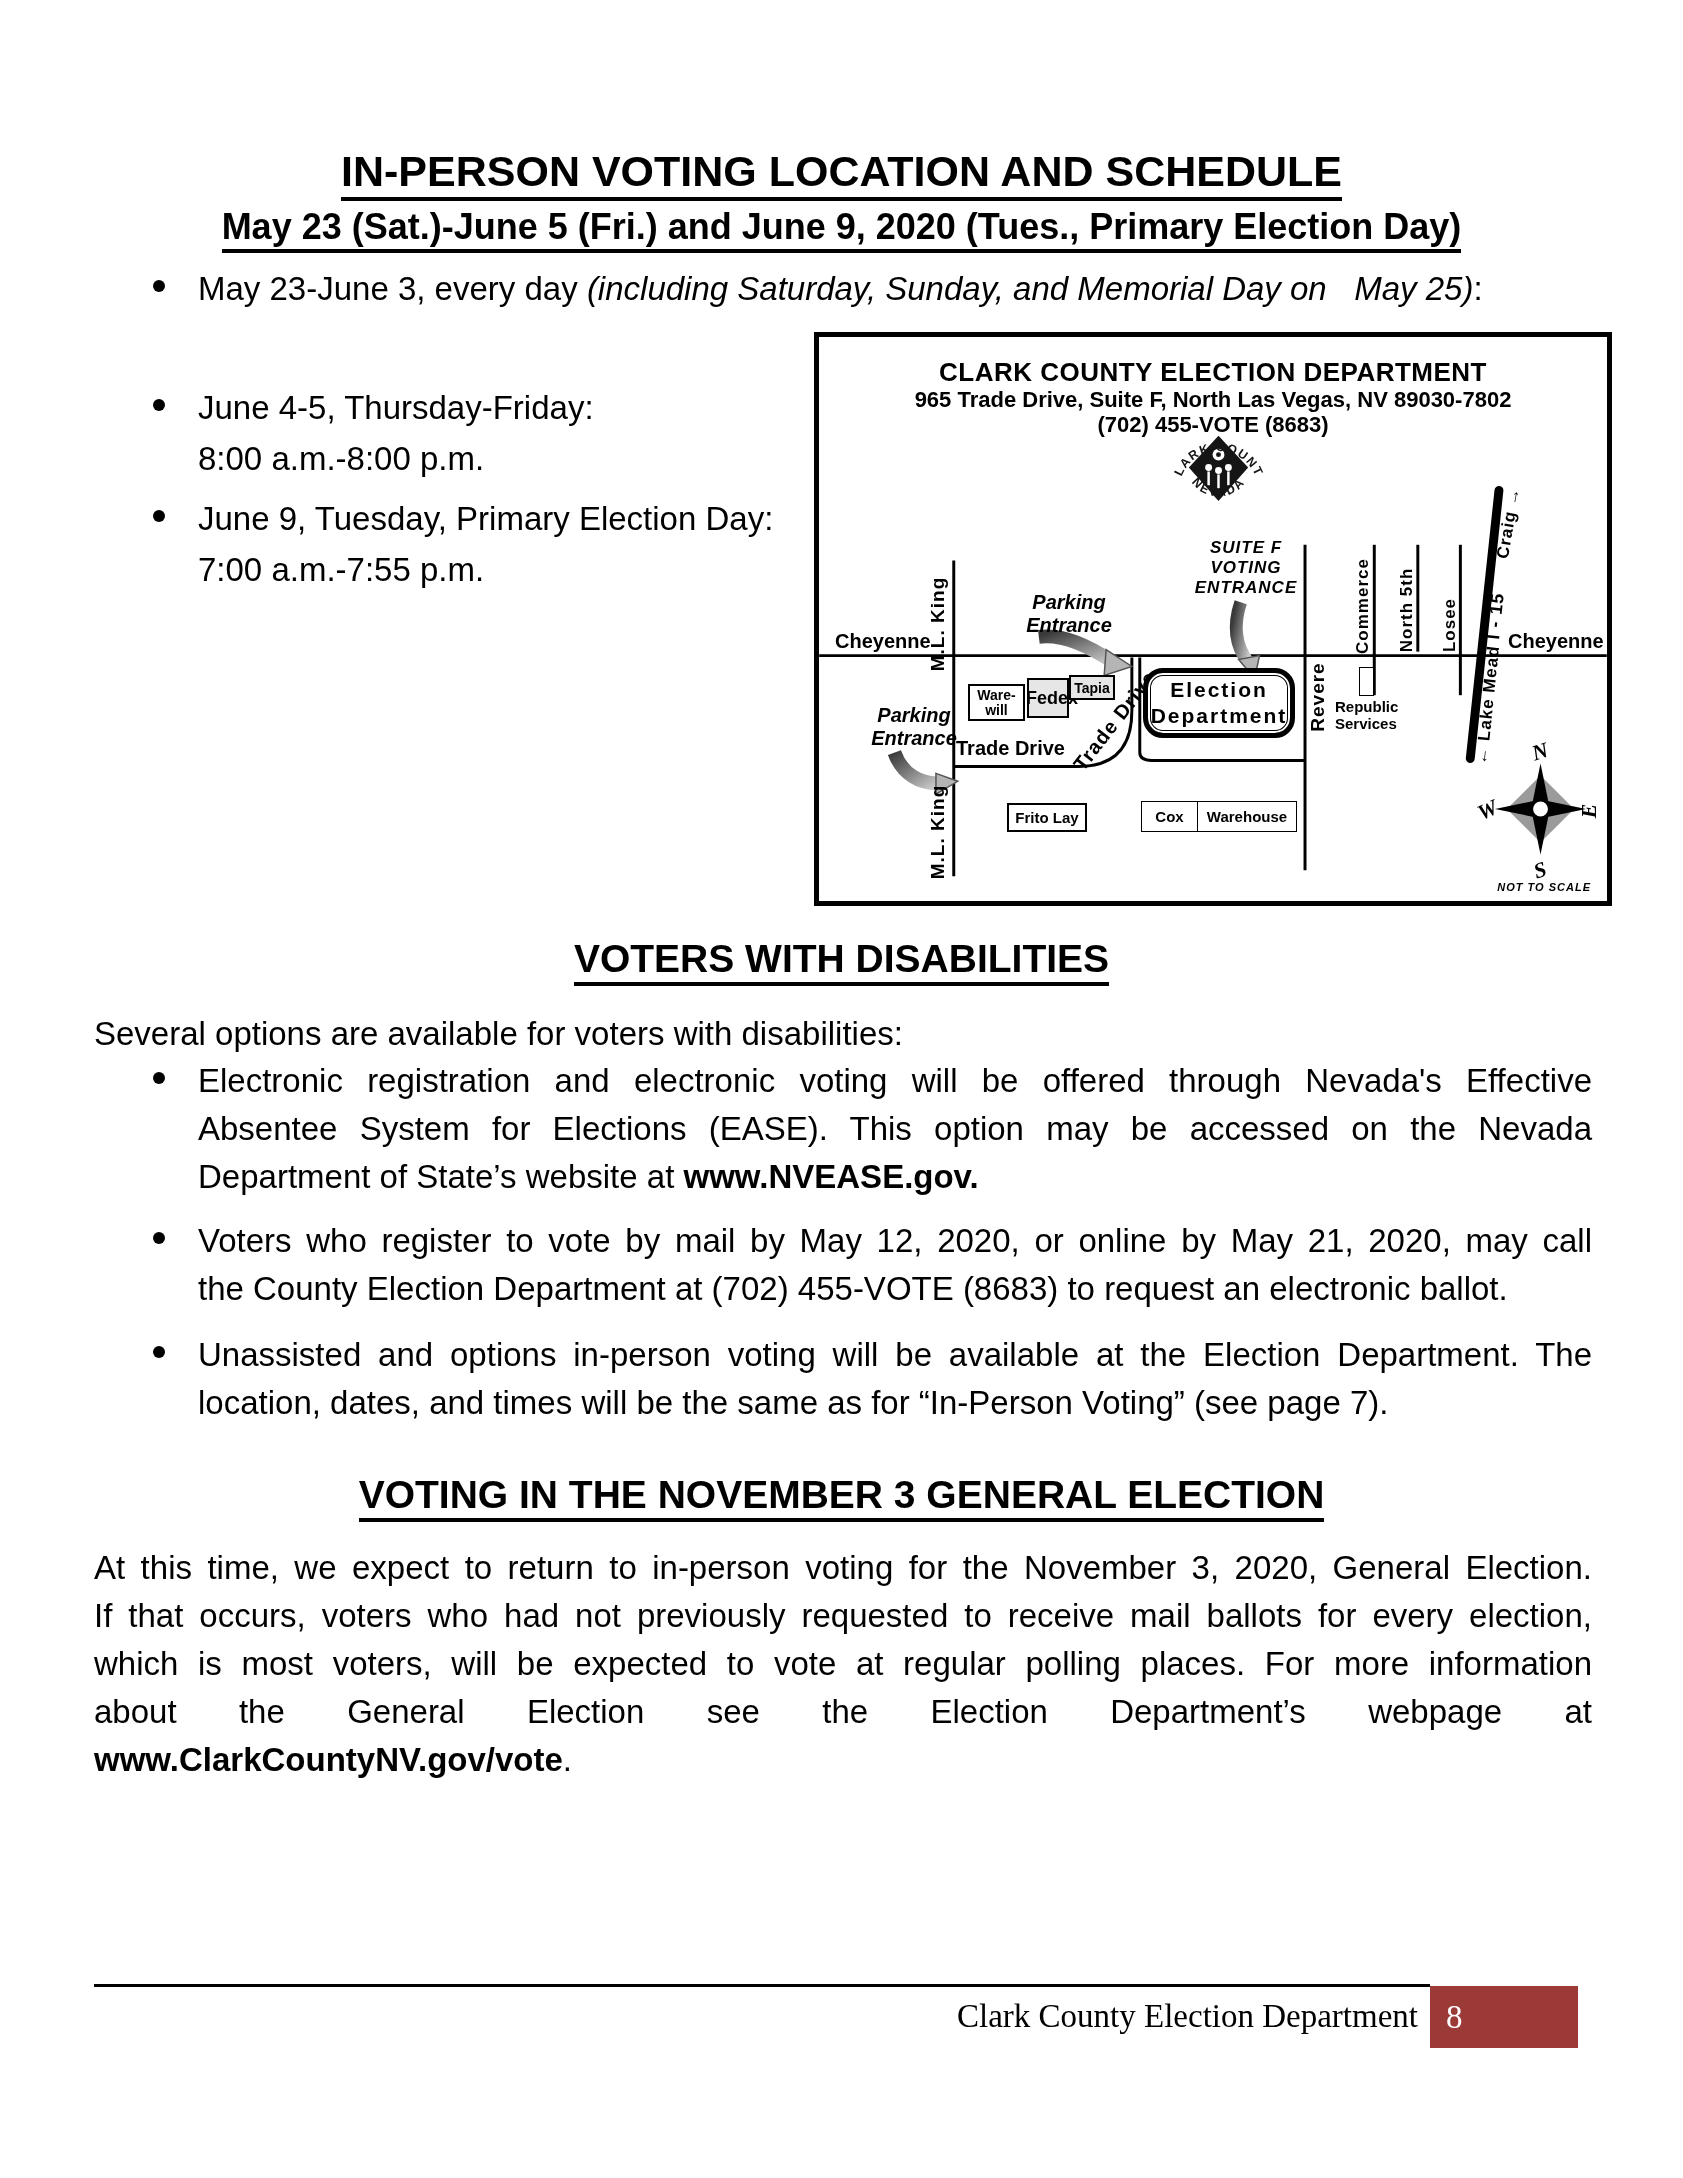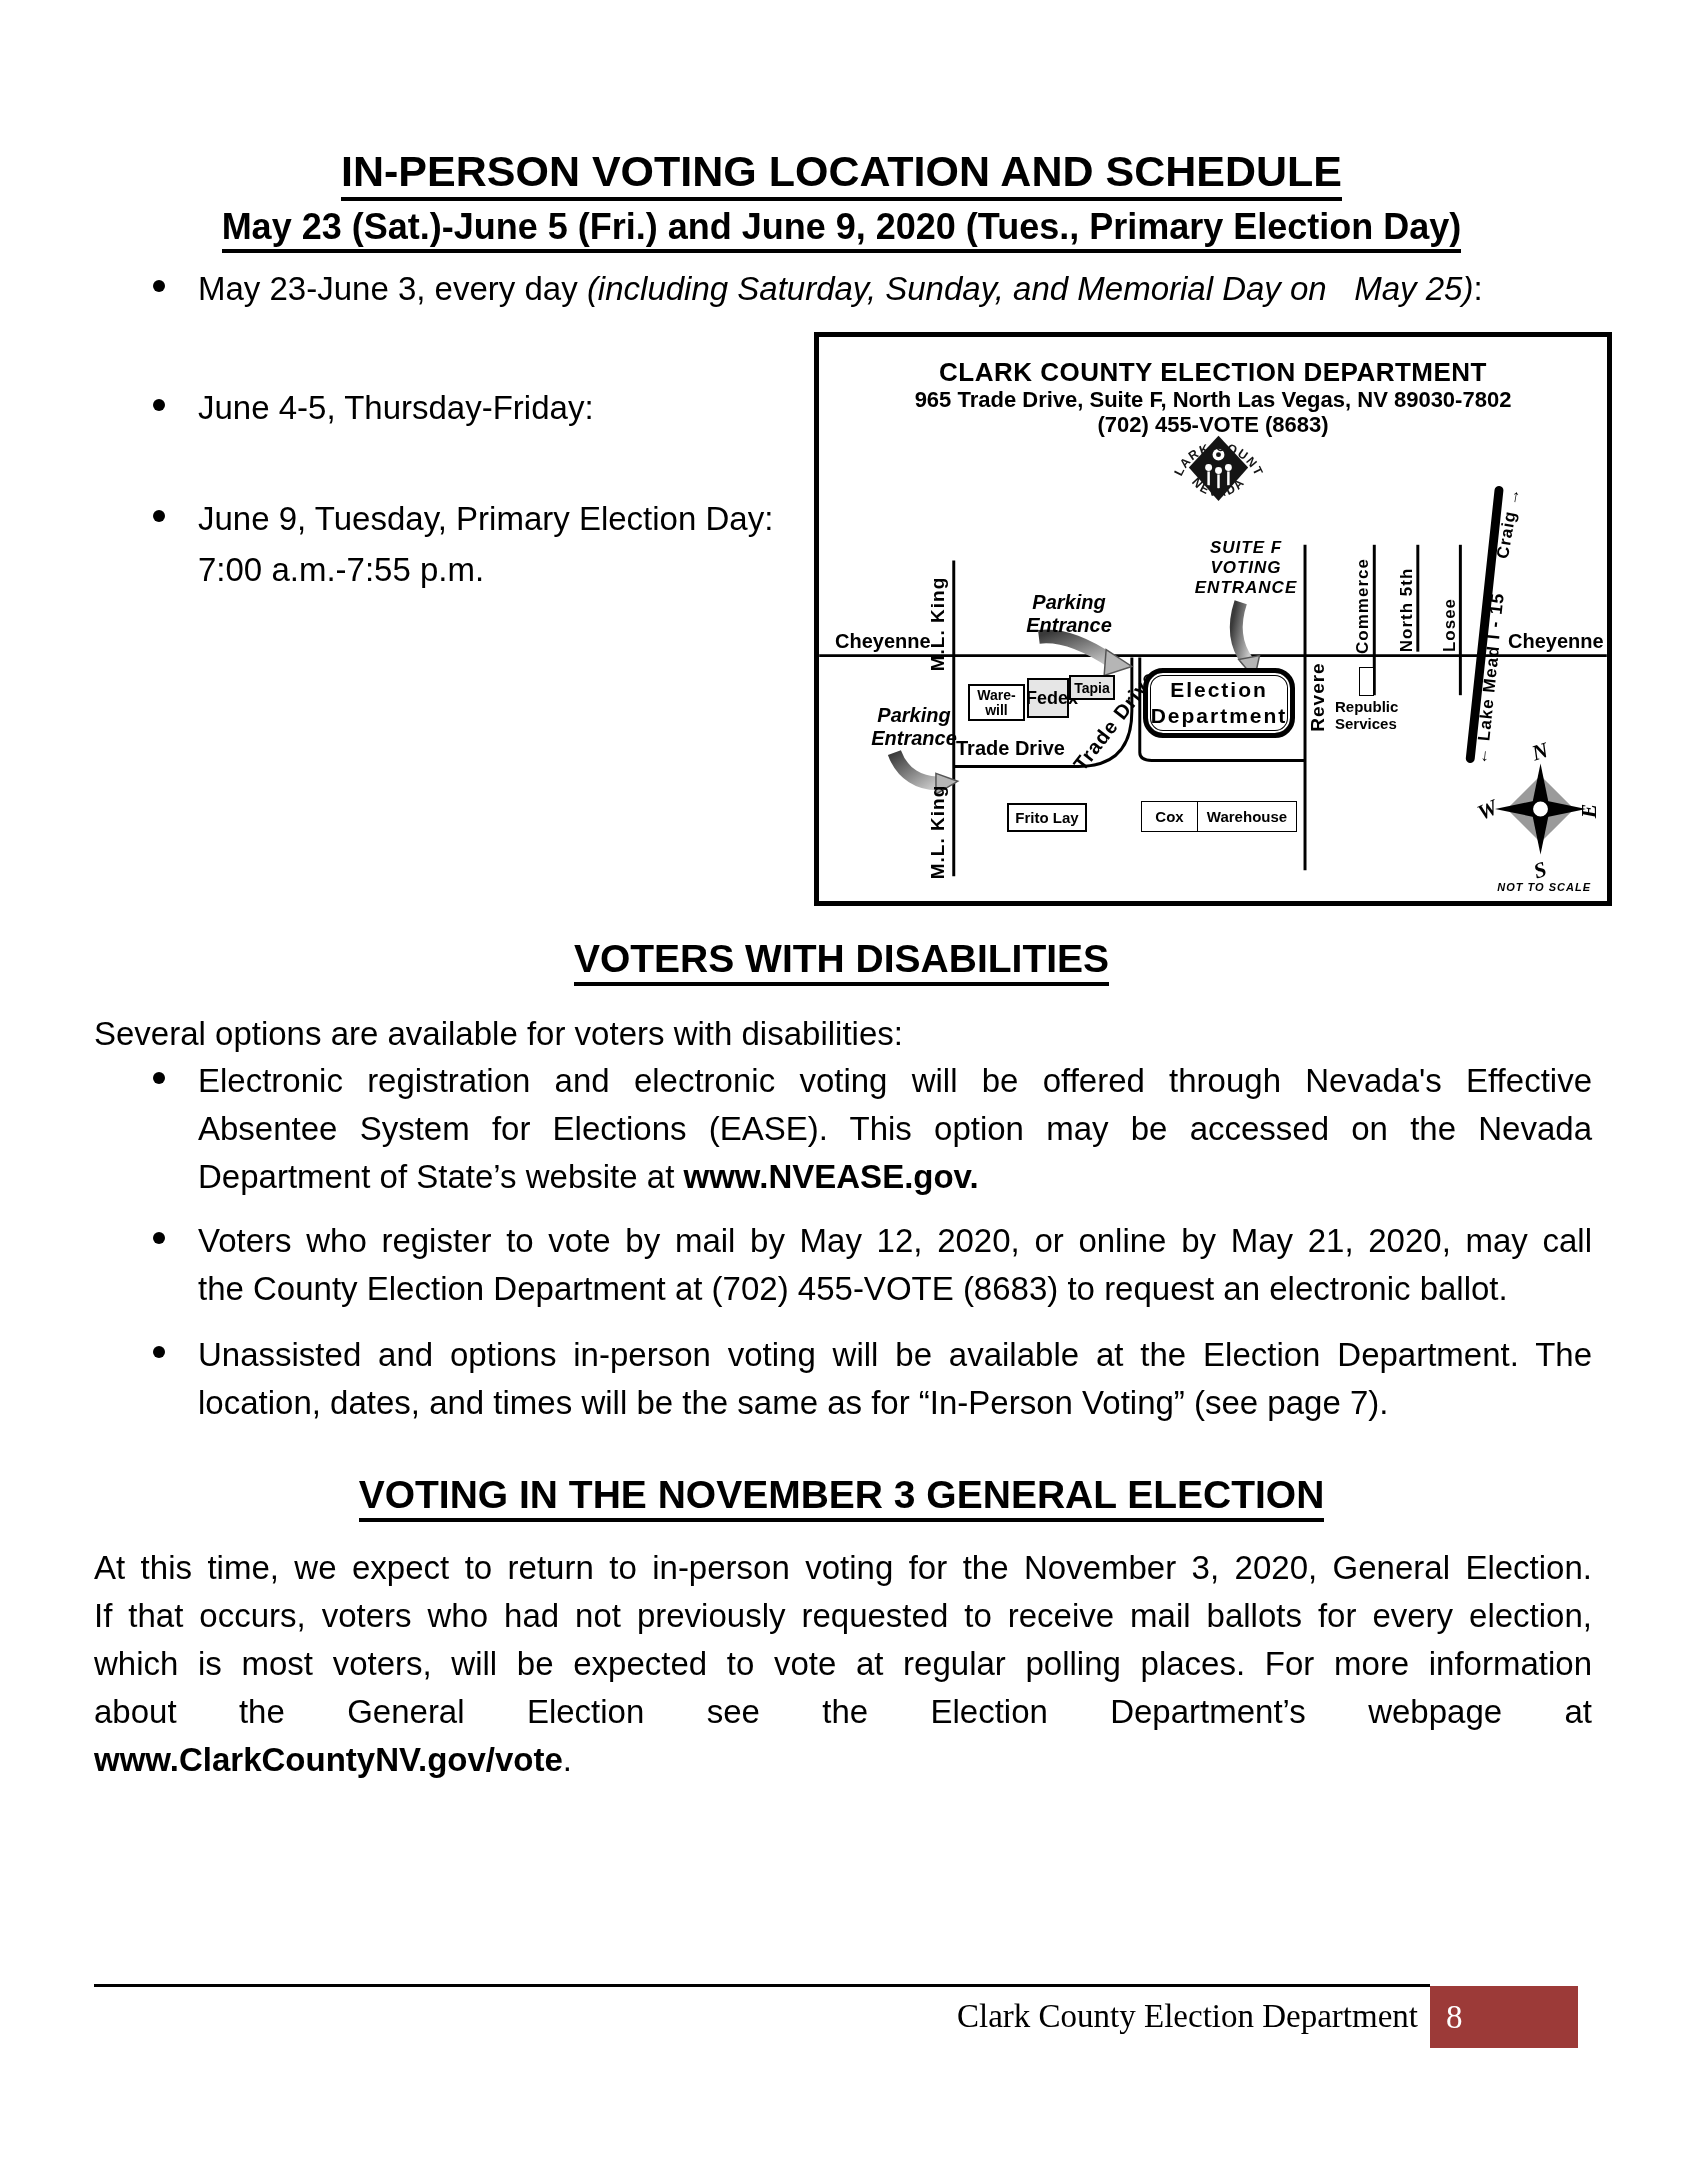--- a/index.html
+++ b/index.html
@@ -60,20 +60,21 @@
     <div class="dot"></div>
     <div class="btxt">
       <div><span>May 23-June 3, every day </span><i class="it pre">(including Saturday, Sunday, and Memorial Day on   May 25)</i><span>:</span></div>
     </div>
   </div>
 
   <div class="bullet-row" style="left:153px;top:382px;">
     <div class="dot"></div>
     <div class="btxt">
       <div>June 4-5, Thursday-Friday:</div>
+      <div>8:00 a.m.-8:00 p.m.</div>
     </div>
   </div>
 
   <div class="bullet-row" style="left:153px;top:493px;">
     <div class="dot"></div>
     <div class="btxt">
       <div>June 9, Tuesday, Primary Election Day:</div>
       <div>7:00 a.m.-7:55 p.m.</div>
     </div>
   </div>

